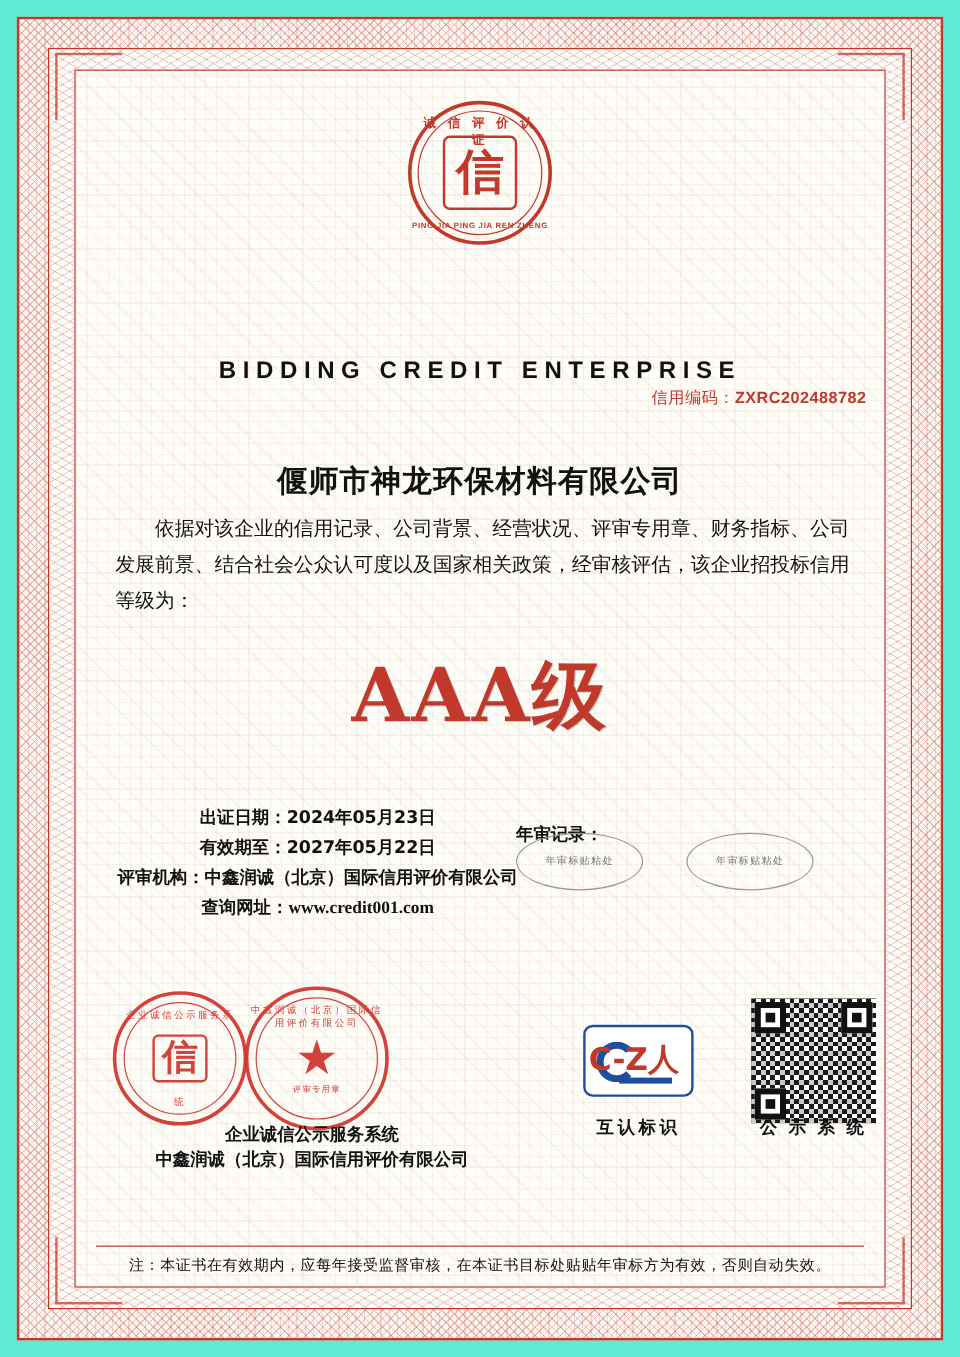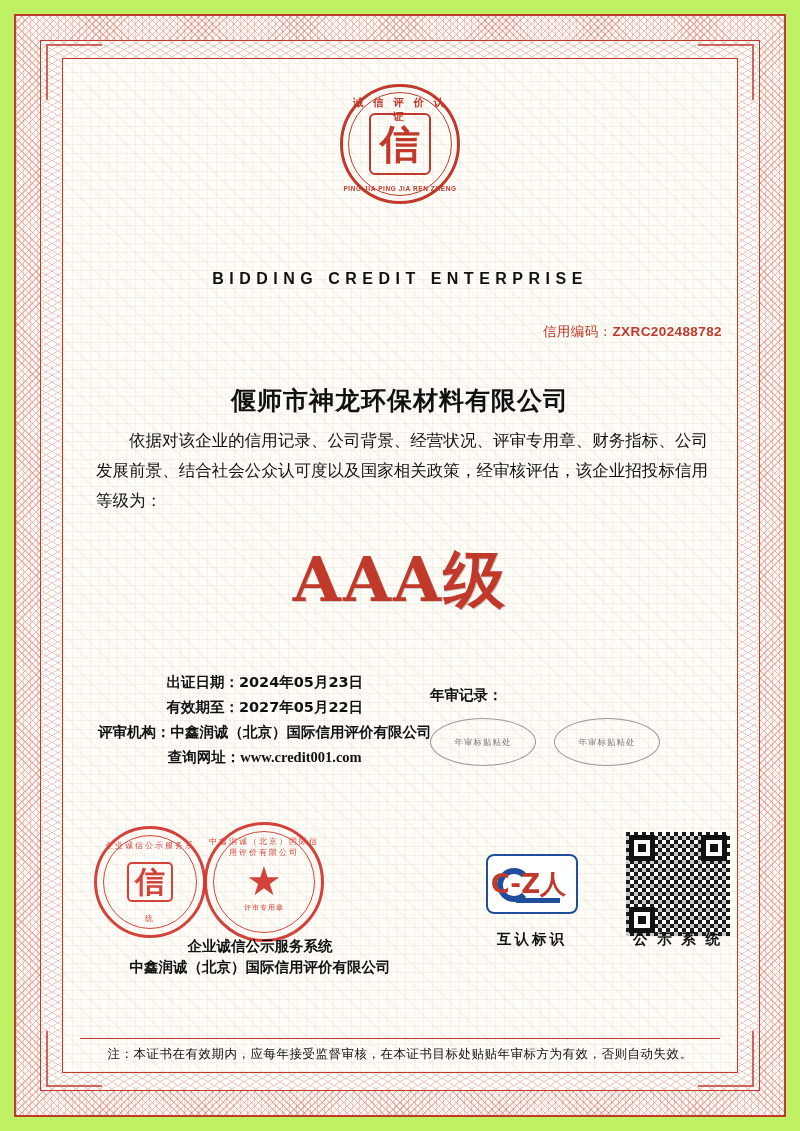--- a/index.html
+++ b/index.html
@@ -12,21 +12,21 @@
     height: 1131px;
     font-family: "Liberation Serif", serif;
     overflow: hidden;
   }
 
   
   .cert-page {
     position: relative;
     width: 800px;
     height: 1131px;
-    background: #bef264;
+    background: #5eead4;
     box-sizing: border-box;
   }
 
   
   .border-outer {
     position: absolute;
     left: 14px; top: 14px; right: 14px; bottom: 14px;
     border: 2px solid #c0392b;
     box-sizing: border-box;
     background:
@@ -144,25 +144,25 @@
     top: 162px; left: 0; right: 0;
     text-align: center;
     font-family: "DejaVu Sans", sans-serif;
     font-weight: bold;
     font-size: 55px;
     letter-spacing: 4px;
     color: #111;
   }
   .title-en {
     position: absolute;
-    top: 212px; left: 0; right: 0;
+    top: 240px; left: 0; right: 0;
     text-align: center;
     font-family: "Liberation Sans", sans-serif;
     font-weight: bold;
-    font-size: 16px;
+    font-size: 20px;
     letter-spacing: 5.5px;
     color: #111;
   }
 
   .credit-no {
     position: absolute;
     top: 265px; right: 16px;
     font-family: "Liberation Sans", sans-serif;
     font-size: 13.5px;
     color: #c0392b;
@@ -231,23 +231,23 @@
   .annual {
     position: absolute;
     top: 628px; left: 368px;
     font-size: 14.5px;
     font-weight: bold;
     color: #111;
     font-family: "DejaVu Sans", sans-serif;
   }
   .stamp-slots {
     position: absolute;
-    top: 660px; left: 368px;
+    top: 636px; left: 368px;
     display: flex;
-    gap: 18px;
+    gap: 36px;
   }
   .slot {
     width: 104px; height: 46px;
     border: 1px solid #999;
     border-radius: 50%;
     color: #777;
     font-size: 8.5px;
     line-height: 46px;
     text-align: center;
     letter-spacing: 1px;

